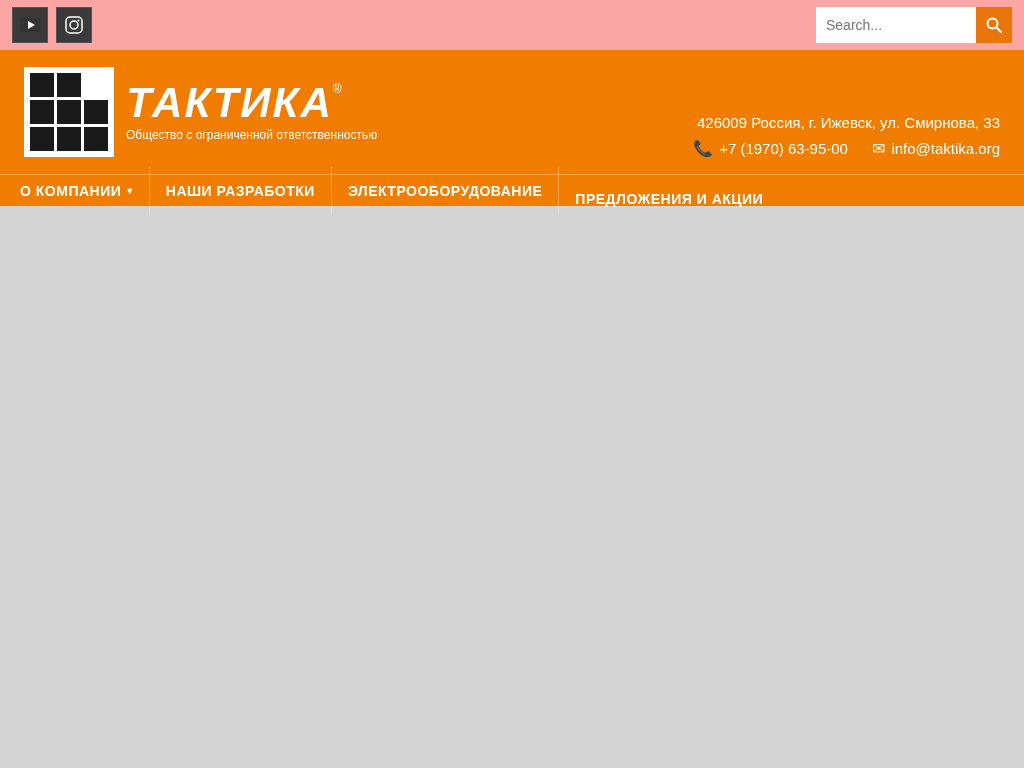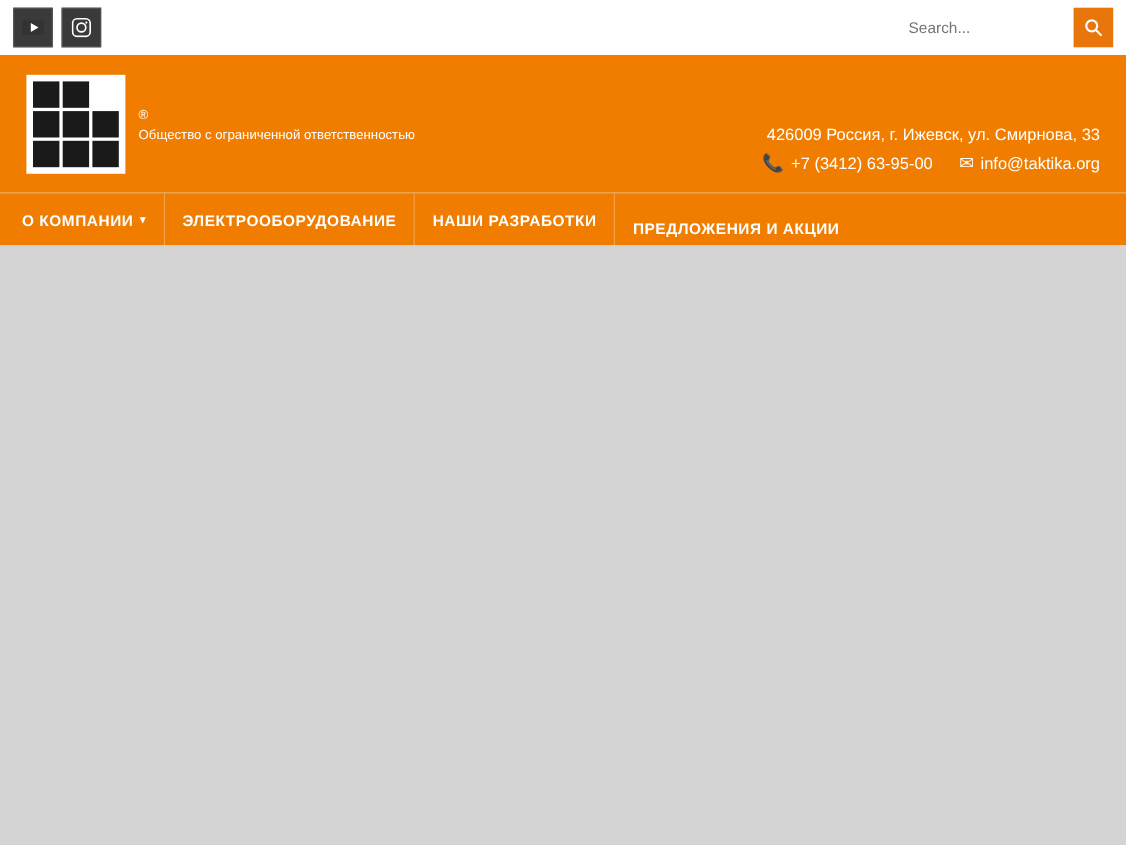--- a/index.html
+++ b/index.html
@@ -10,21 +10,21 @@
 
     body {
       font-family: Arial, sans-serif;
       background: #d4d4d4;
       width: 1024px;
       min-height: 768px;
     }
 
     
     .top-bar {
-      background: #ffffff;
+      background: #fca5a5;
       display: flex;
       align-items: center;
       justify-content: space-between;
       padding: 25px 12px;
       height: 44px;
     }
 
     .social-icons {
       display: flex;
       gap: 8px;
@@ -174,21 +174,21 @@
       font-size: 16px;
     }
 
     
     .nav-bar {
       background: #f07d00;
       border-top: 1px solid rgba(255,255,255,0.3);
       padding: 0 16px;
       display: flex;
       align-items: center;
-      height: 48px;
+      height: 32px;
     }
 
     .nav-item {
       color: white;
       font-size: 14px;
       font-weight: 600;
       text-transform: uppercase;
       padding: 0 16px;
       height: 48px;
       display: flex;
@@ -269,51 +269,52 @@
       <div class="logo-cell empty"></div>
       <div class="logo-cell"></div>
       <div class="logo-cell"></div>
       <div class="logo-cell"></div>
       <div class="logo-cell"></div>
       <div class="logo-cell"></div>
       <div class="logo-cell"></div>
     </div>
     <div class="logo-text-area">
       <div style="display:flex; align-items:flex-start;">
+        <span class="logo-brand">ТАКТИКА</span>
         <span class="logo-registered">®</span>
       </div>
       <span class="logo-subtitle">Общество с ограниченной ответственностью</span>
     </div>
   </div>
 
   <div class="contact-area">
     <div class="contact-address">426009 Россия, г. Ижевск, ул. Смирнова, 33</div>
     <div class="contact-details">
       <div class="contact-phone">
         <span class="contact-icon">📞</span>
-        <span>+7 (3412) 63-95-00</span>
+        <span>+7 (1970) 63-95-00</span>
       </div>
       <div class="contact-email">
         <span class="contact-icon">✉</span>
         <span>info@taktika.org</span>
       </div>
     </div>
   </div>
 </div>
 
 <div class="nav-bar">
   <div class="nav-item">
     <span>О КОМПАНИИ</span>
     <span class="nav-dropdown-arrow">▾</span>
   </div>
   <div class="nav-item">
+    <span>НАШИ РАЗРАБОТКИ</span>
+  </div>
+  <div class="nav-item">
     <span>ЭЛЕКТРООБОРУДОВАНИЕ</span>
-  </div>
-  <div class="nav-item">
-    <span>НАШИ РАЗРАБОТКИ</span>
   </div>
   <div class="nav-item">
     <span>ПРЕДЛОЖЕНИЯ И АКЦИИ</span>
   </div>
 </div>
 
 <div class="main-content">
 </div>
 
 </body></html>

